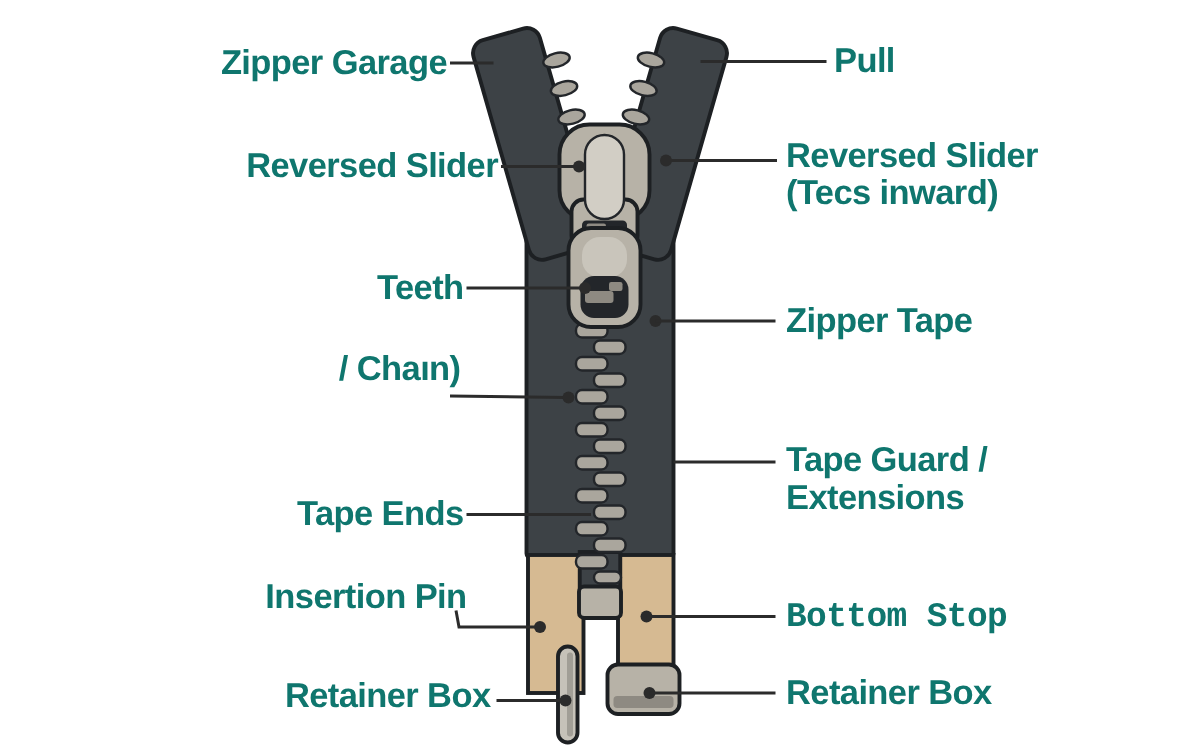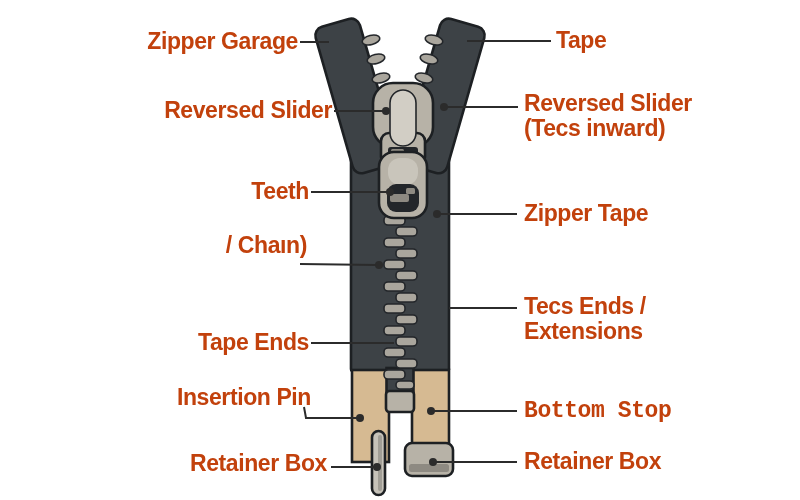--- a/index.html
+++ b/index.html
@@ -2,21 +2,21 @@
 <html><head>
 <meta charset="utf-8">
 <style>
   html,body{margin:0;padding:0;background:#ffffff;}
   #stage{
     position:relative;width:800px;height:500px;background:#ffffff;
     font-family:"Liberation Sans","DejaVu Sans",sans-serif;overflow:hidden;
   }
   #art{position:absolute;left:0;top:0;}
   .label{
-    position:absolute;color:#c2410c;font-size:23px;font-weight:700;
+    position:absolute;color:#0f766e;font-size:23px;font-weight:700;
     letter-spacing:-0.4px;line-height:25px;white-space:nowrap;
   }
   .label.r-align{text-align:right;}
   .label span{display:block;}
   
   .f-tape{fill:#3d4246;}
   .f-tan{fill:#d6ba92;}
   .f-metal{fill:#b7b2a7;}
   .f-metal-hi{fill:#d2cec5;}
   .f-metal-mid{fill:#c9c5bb;}
@@ -148,31 +148,31 @@
     <span>Tape Ends</span>
   </div>
   <div class="label r-align" style="right:489px;top:385px;">
     <span>Insertion Pin</span>
   </div>
   <div class="label r-align" style="right:473px;top:451px;">
     <span>Retainer Box</span>
   </div>
 
   <div class="label" style="left:556px;top:28px;">
-    <span>Tape</span>
+    <span>Pull</span>
   </div>
   <div class="label" style="left:524px;top:91px;">
     <span>Reversed Slider</span>
     <span>(Tecs inward)</span>
   </div>
   <div class="label" style="left:524px;top:201px;text-align:right;">
     <span>Zipper Tape</span>
   </div>
   <div class="label" style="left:524px;top:294px;">
-    <span>Tecs Ends /</span>
+    <span>Tape Guard /</span>
     <span>Extensions</span>
   </div>
   <div class="label" style="left:524px;top:399px;font-family:Liberation Mono, monospace;">
     <span>Bottom Stop</span>
   </div>
   <div class="label" style="left:524px;top:449px;">
     <span>Retainer Box</span>
   </div>
 
 </div>

